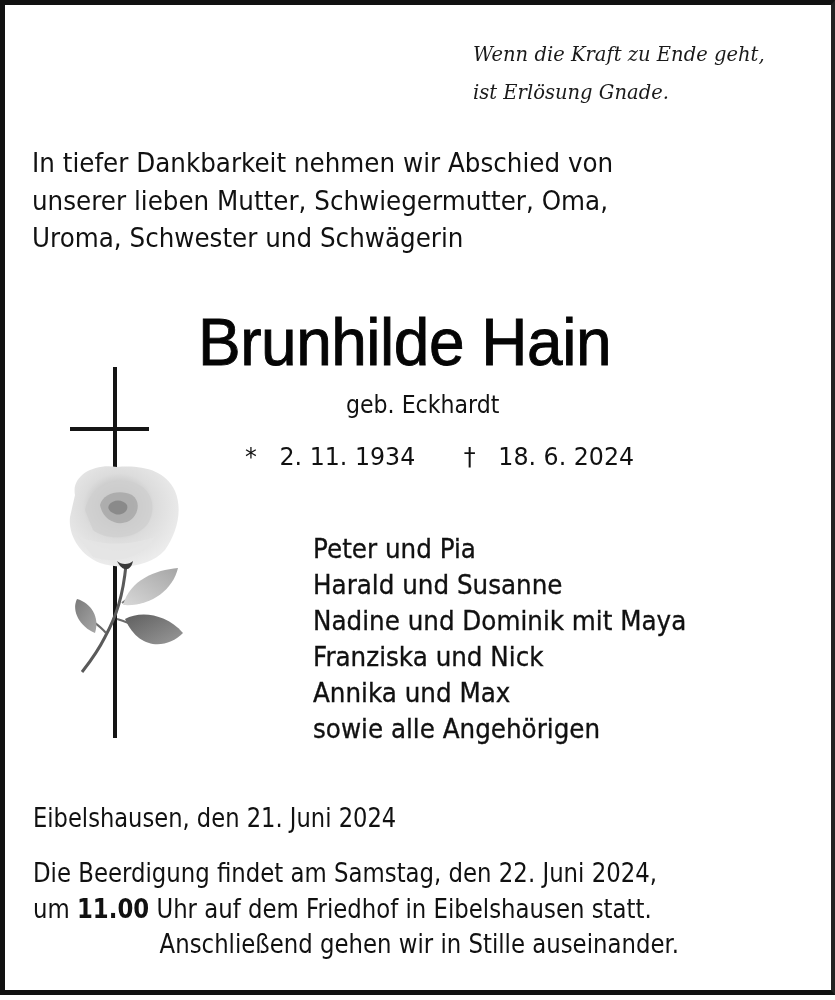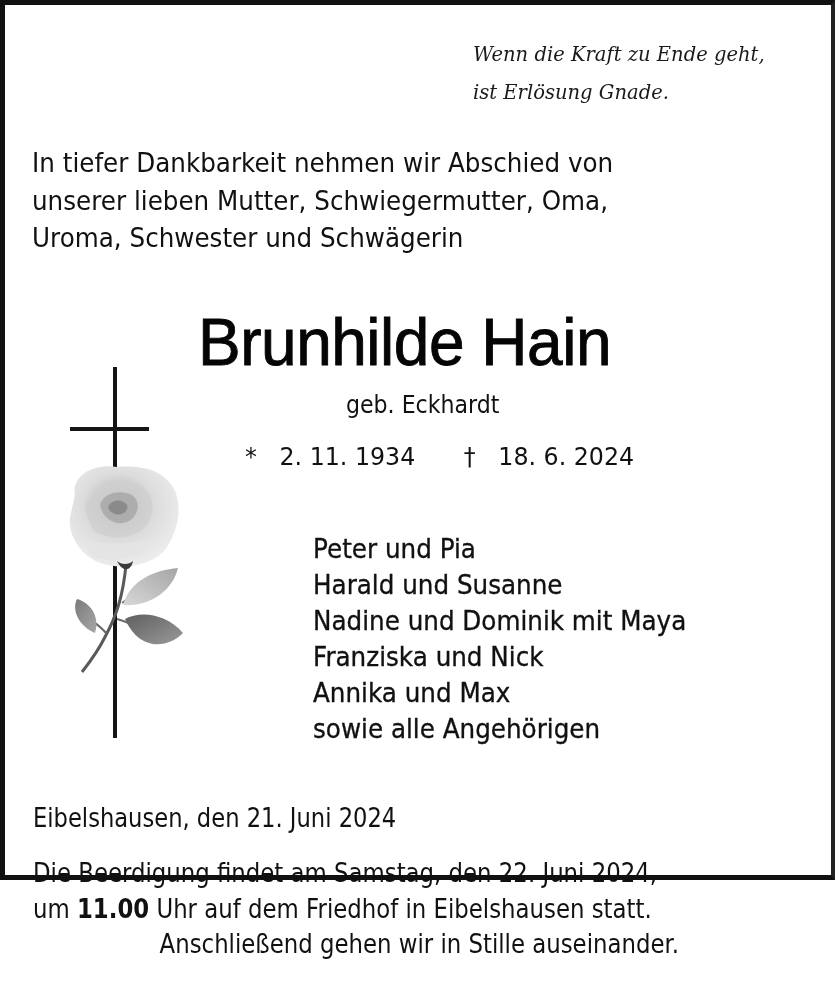--- a/index.html
+++ b/index.html
@@ -13,21 +13,21 @@
       position: relative;
       overflow: hidden;
       font-family: "DejaVu Sans", sans-serif;
       color: #111111;
     }
     .frame {
       position: absolute;
       left: 0;
       top: 0;
       width: 835px;
-      height: 880px;
+      height: 995px;
       box-sizing: border-box;
       border-top: 5px solid #111;
       border-left: 5px solid #111;
       border-right: 4px solid #222;
       border-bottom: 5px solid #111;
       background: #fff;
     }
     .abs { position: absolute; white-space: nowrap; }
 
     

